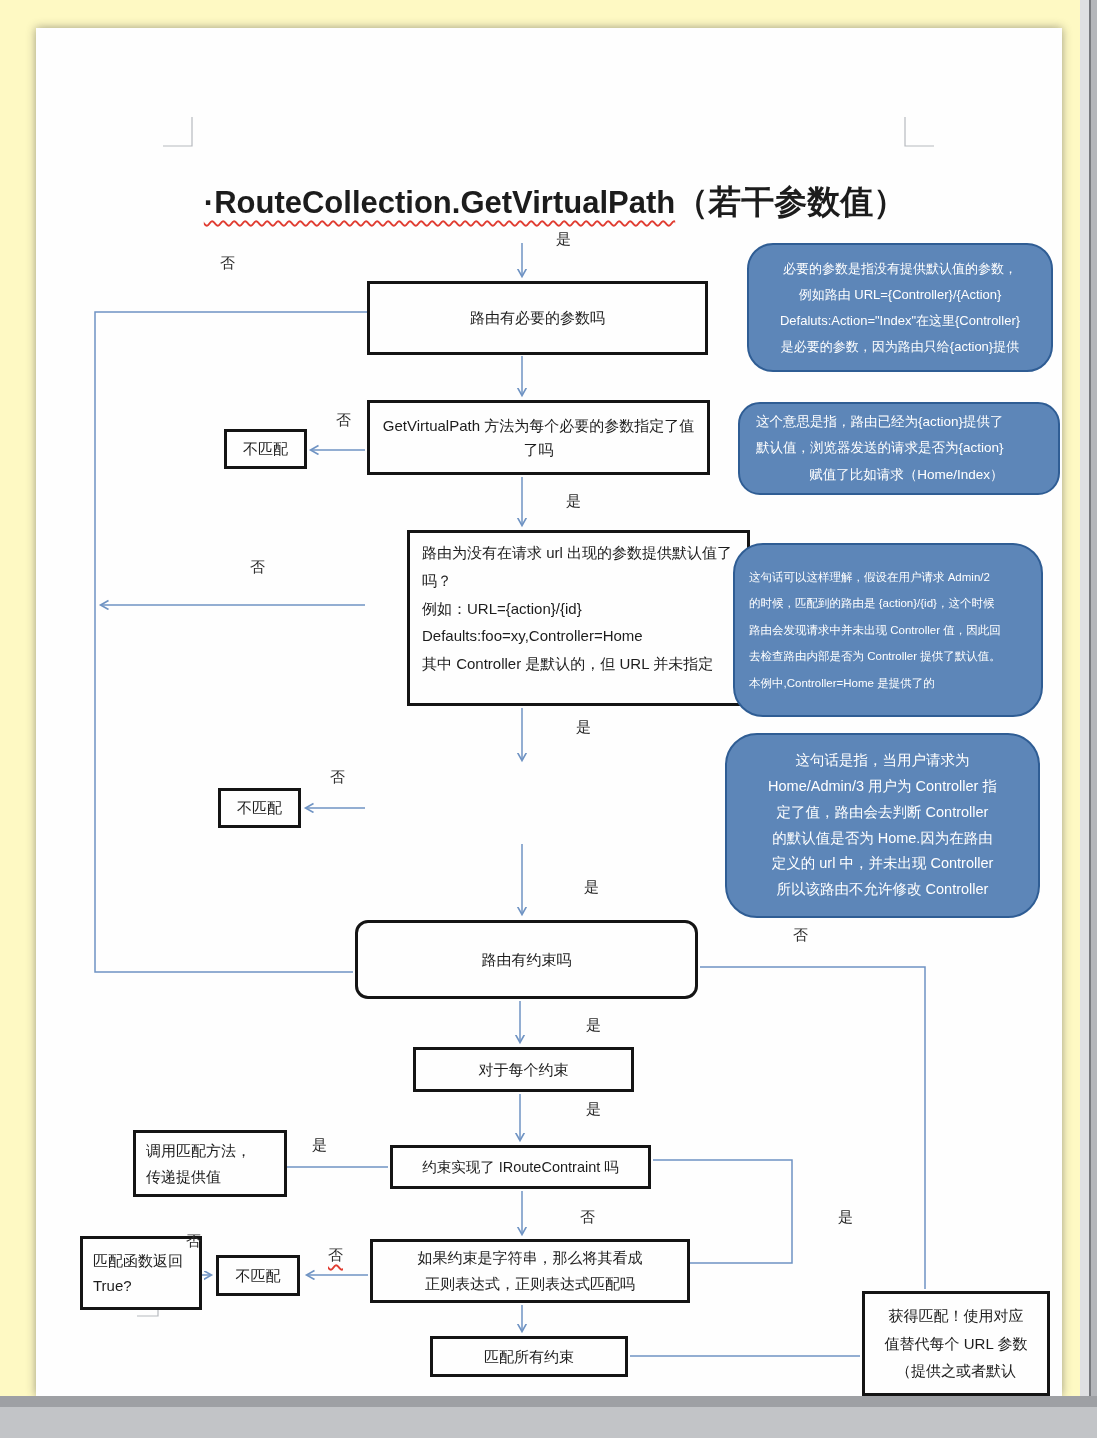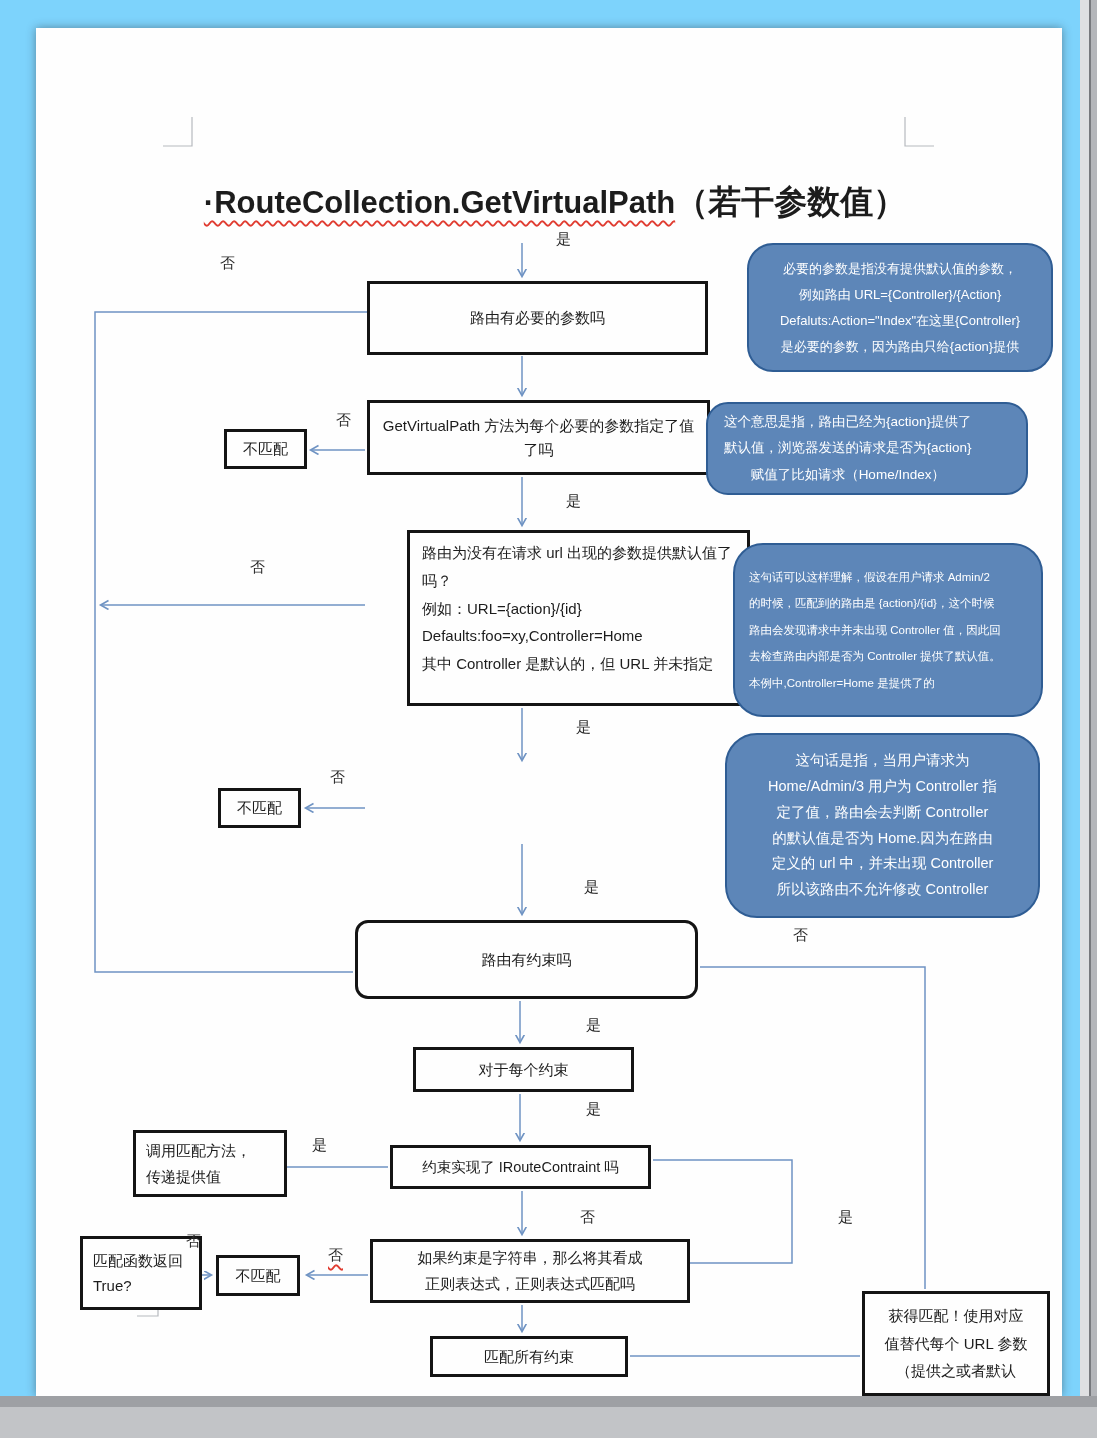--- a/index.html
+++ b/index.html
@@ -1,16 +1,16 @@
 <!DOCTYPE html>
 <html><head>
 <meta charset="utf-8">
 <style>
   html,body{margin:0;padding:0;background:#c6c8cb;}
-  #stage{position:relative;width:1097px;height:1438px;background:#7dd3fc;overflow:hidden;
+  #stage{position:relative;width:1097px;height:1438px;background:#fef9c3;overflow:hidden;
          font-family:"Liberation Sans","DejaVu Sans",sans-serif;color:#1c1c1c;}
   #page{position:absolute;left:36px;top:28px;width:1026px;height:1368px;background:#fefefe;
         box-shadow:0 0 9px rgba(40,40,45,.45);}
   
   .chrome-right-light{position:absolute;left:1080px;top:0;width:9px;height:1438px;background:#dfe0e2;}
   .chrome-right-dark{position:absolute;left:1089px;top:0;width:2px;height:1438px;background:#77797d;}
   .chrome-right-outer{position:absolute;left:1091px;top:0;width:6px;height:1438px;background:#b4b6ba;}
   .chrome-bottom-dark{position:absolute;left:0;top:1396px;width:1097px;height:11px;background:#9ea0a4;}
   .chrome-bottom-light{position:absolute;left:0;top:1407px;width:1097px;height:31px;background:#c2c4c7;}
 
@@ -46,22 +46,22 @@
 
   
   .lbl{position:absolute;z-index:4;font-size:15px;color:#2a2a2a;}
   .lbl.redline{text-decoration:underline wavy #e03c31;text-decoration-thickness:1.5px;text-underline-offset:4px;}
 
   
   .callout{position:absolute;z-index:4;background:#5d86b8;border:2px solid #2f5d94;color:#fff;
            box-sizing:border-box;white-space:pre-line;display:flex;align-items:center;}
   #c1{left:747px;top:243px;width:306px;height:129px;border-radius:26px;font-size:13px;line-height:2.0;
       text-align:center;justify-content:center;padding:4px 10px;}
-  #c2{left:706px;top:402px;width:322px;height:93px;border-radius:22px;font-size:13.5px;line-height:1.95;
-      text-align:center;padding:6px 16px;}
+  #c2{left:738px;top:402px;width:322px;height:93px;border-radius:22px;font-size:13.5px;line-height:1.95;
+      text-align:right;padding:6px 16px;}
   #c3{left:733px;top:543px;width:310px;height:174px;border-radius:30px;font-size:11.5px;line-height:2.3;
       text-align:left;padding:8px 14px;}
   #c4{left:725px;top:733px;width:315px;height:185px;border-radius:32px;font-size:14.5px;line-height:1.78;
       text-align:center;justify-content:center;padding:6px 8px;}
 </style>
 </head>
 <body>
 
 <div id="stage">
   <div id="page"></div>

